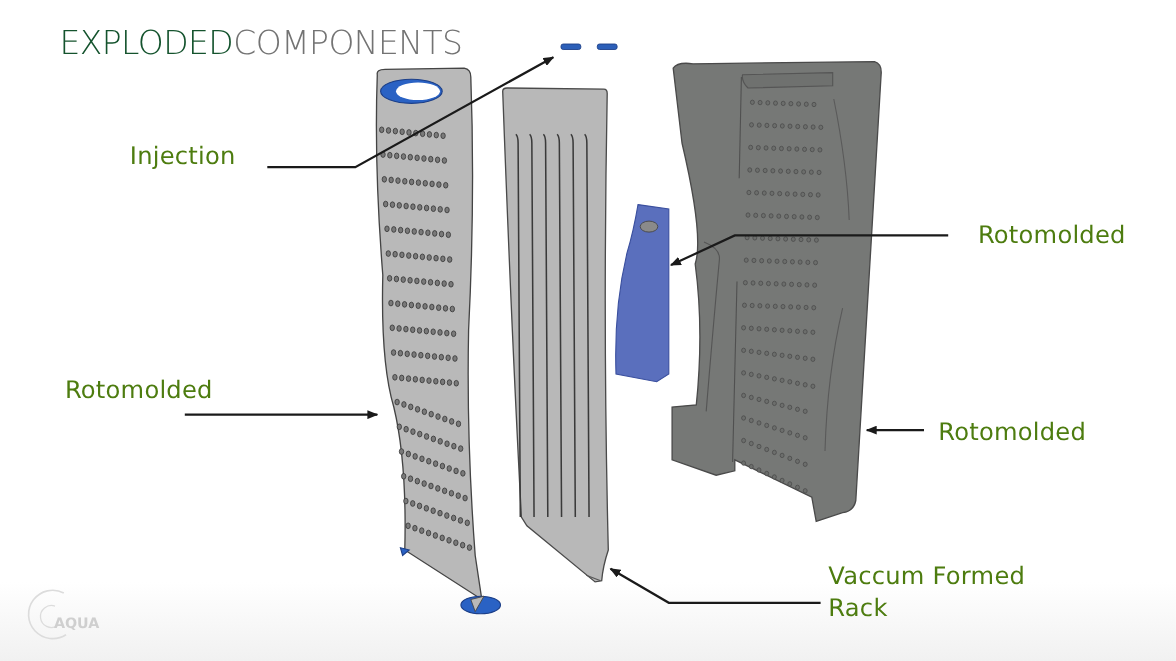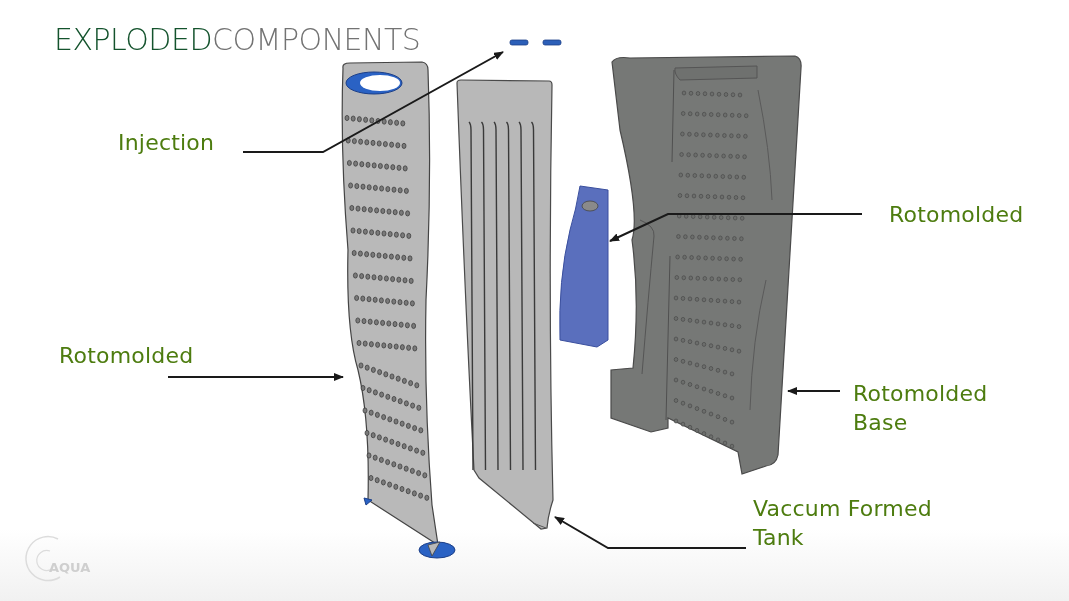--- a/index.html
+++ b/index.html
@@ -425,20 +425,20 @@
   <polyline points="243,152 323,152 503,52" fill="none" stroke="#1a1a1a" stroke-width="2" marker-end="url(#arrowhead)"></polyline>
   <polyline points="862,214 668,214 610,241" fill="none" stroke="#1a1a1a" stroke-width="2" marker-end="url(#arrowhead)"></polyline>
   <line x1="168" y1="377" x2="343" y2="377" stroke="#1a1a1a" stroke-width="2" marker-end="url(#arrowhead)"></line>
   <line x1="840" y1="391" x2="788" y2="391" stroke="#1a1a1a" stroke-width="2" marker-end="url(#arrowhead)"></line>
   <polyline points="746,548 608,548 555,517" fill="none" stroke="#1a1a1a" stroke-width="2" marker-end="url(#arrowhead)"></polyline>
 </svg>
 
 <div class="label" style="left:118px; top:128px;"><div>Injection</div></div>
 <div class="label" style="left:889px; top:200px;"><div>Rotomolded</div></div>
 <div class="label" style="left:59px; top:341px;"><div>Rotomolded</div></div>
-<div class="label" style="left:853px; top:379px;"><div>Rotomolded</div><div>Base</div></div>
-<div class="label" style="left:753px; top:494px;"><div>Vaccum Formed</div><div>Tank</div></div>
+<div class="label" style="left:853px; top:379px;"><div>Rotomolded</div></div>
+<div class="label" style="left:753px; top:510px;"><div>Vaccum Formed</div><div>Rack</div></div>
 
 <svg class="logo" viewBox="0 0 56 50">
   <path d="M40,6 A22,22 0 1 0 42,44" fill="none" stroke="#dcdcdc" stroke-width="1.5"></path>
   <path d="M32,18 A10,10 0 1 0 34,36" fill="none" stroke="#dcdcdc" stroke-width="1.2"></path>
 </svg>
 <div class="logo-text">AQUA</div>
 
 </body></html>

